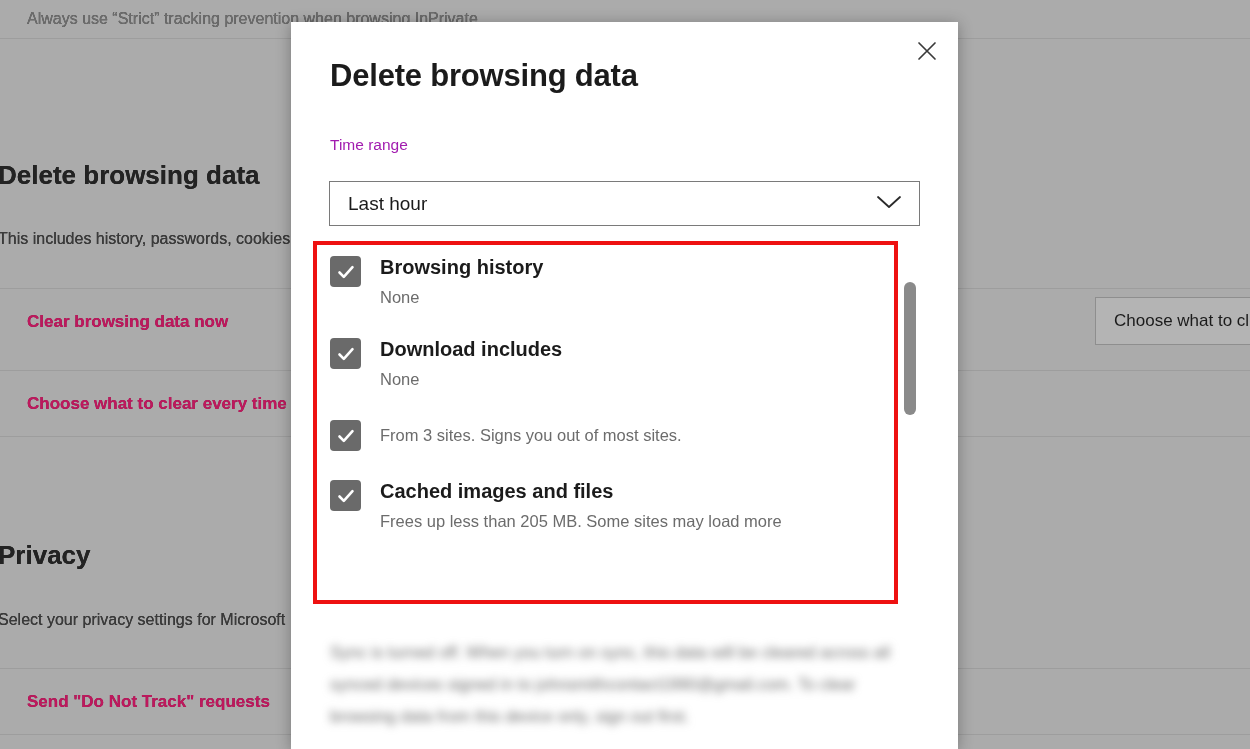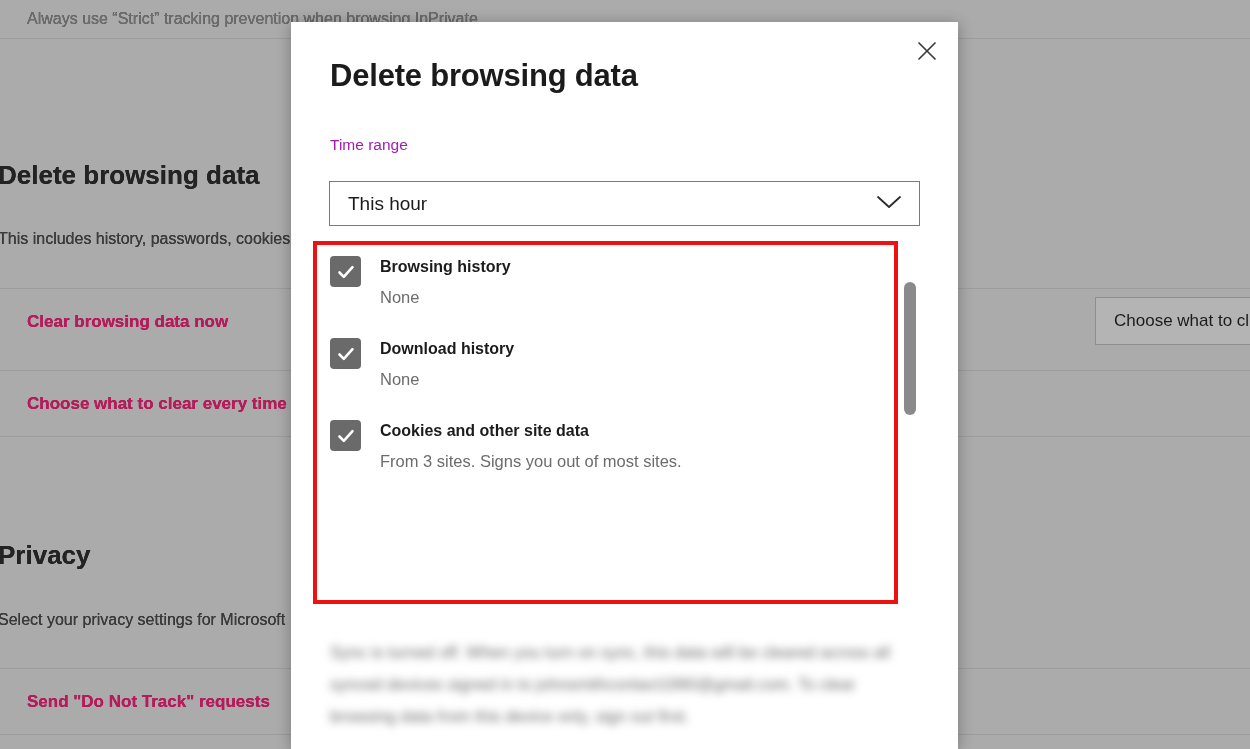--- a/index.html
+++ b/index.html
@@ -205,21 +205,21 @@
     display: flex;
     align-items: center;
     justify-content: center;
     margin-top: 2px;
   }
   .cb-box svg { display: block; }
   .cb-texts {
     margin-left: 19px;
   }
   .cb-title {
-    font-size: 16px;
+    font-size: 20px;
     font-weight: 600;
     color: #1b1b1b;
     line-height: 26px;
   }
   .cb-sub {
     font-size: 16.5px;
     color: #6c6c6c;
     line-height: 24px;
     margin-top: 5px;
     white-space: nowrap;
@@ -347,21 +347,21 @@
       <svg width="22" height="22" viewBox="0 0 22 22" aria-hidden="true">
         <path d="M3 3 L19 19 M19 3 L3 19" stroke="#3a3a3a" stroke-width="1.7" fill="none" stroke-linecap="round"></path>
       </svg>
     </button>
 
     <div class="dialog-title">Delete browsing data</div>
 
     <div class="field-label">Time range</div>
 
     <div class="time-select">
-      <span class="time-select-value">This hour</span>
+      <span class="time-select-value">Last hour</span>
       <span class="chev">
         <svg width="28" height="16" viewBox="0 0 28 16" aria-hidden="true">
           <path d="M3 3 L14 13 L25 3" stroke="#2a2a2a" stroke-width="1.8" fill="none" stroke-linecap="round" stroke-linejoin="round"></path>
         </svg>
       </span>
     </div>
 
     <div class="cb-list">
 
       <div class="cb-item">
@@ -379,40 +379,52 @@
       </div>
 
       <div class="cb-item">
         <div class="cb-row">
           <span class="cb-box">
             <svg width="20" height="20" viewBox="0 0 20 20" aria-hidden="true">
               <path d="M3.5 10.5 L7.8 14.8 L16.5 5.2" stroke="#ffffff" stroke-width="2.6" fill="none" stroke-linecap="round" stroke-linejoin="round"></path>
             </svg>
           </span>
           <span class="cb-texts">
-            <span class="cb-title">Download history</span>
+            <span class="cb-title">Download includes</span>
             <div class="cb-sub">None</div>
           </span>
         </div>
       </div>
 
       <div class="cb-item">
         <div class="cb-row">
           <span class="cb-box">
             <svg width="20" height="20" viewBox="0 0 20 20" aria-hidden="true">
               <path d="M3.5 10.5 L7.8 14.8 L16.5 5.2" stroke="#ffffff" stroke-width="2.6" fill="none" stroke-linecap="round" stroke-linejoin="round"></path>
             </svg>
           </span>
           <span class="cb-texts">
-            <span class="cb-title">Cookies and other site data</span>
             <div class="cb-sub">From 3 sites. Signs you out of most sites.</div>
           </span>
         </div>
       </div>
 
+      <div class="cb-item">
+        <div class="cb-row">
+          <span class="cb-box">
+            <svg width="20" height="20" viewBox="0 0 20 20" aria-hidden="true">
+              <path d="M3.5 10.5 L7.8 14.8 L16.5 5.2" stroke="#ffffff" stroke-width="2.6" fill="none" stroke-linecap="round" stroke-linejoin="round"></path>
+            </svg>
+          </span>
+          <span class="cb-texts">
+            <span class="cb-title">Cached images and files</span>
+            <div class="cb-sub">Frees up less than 205 MB. Some sites may load more</div>
+          </span>
+        </div>
+      </div>
 
     </div>
 
     <div class="blur-note">
       <span>Sync is turned off. When you turn on sync, this data will be cleared across all synced devices signed in to johnsmithcontact1990@gmail.com. To clear browsing data from this device only, sign out first.</span>
     </div>
   </div>
 
   <div class="dlg-scroll-track" style="left:903px; top:255px;">
     <div class="dlg-scroll-thumb"></div>

